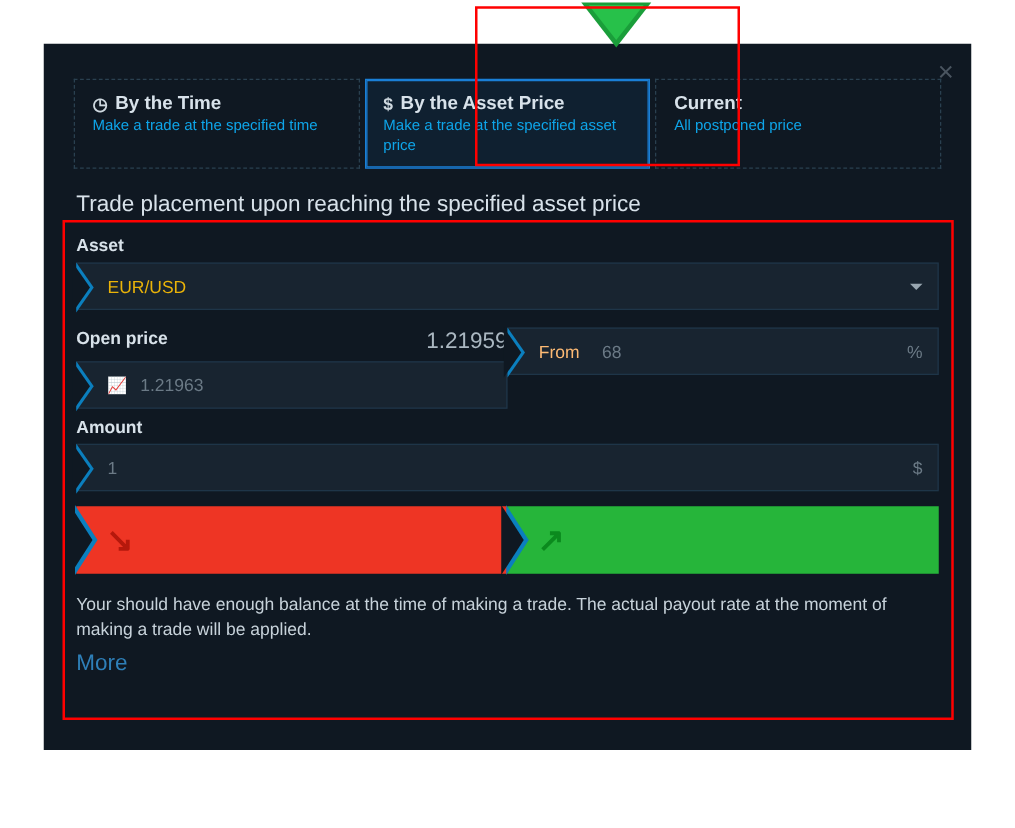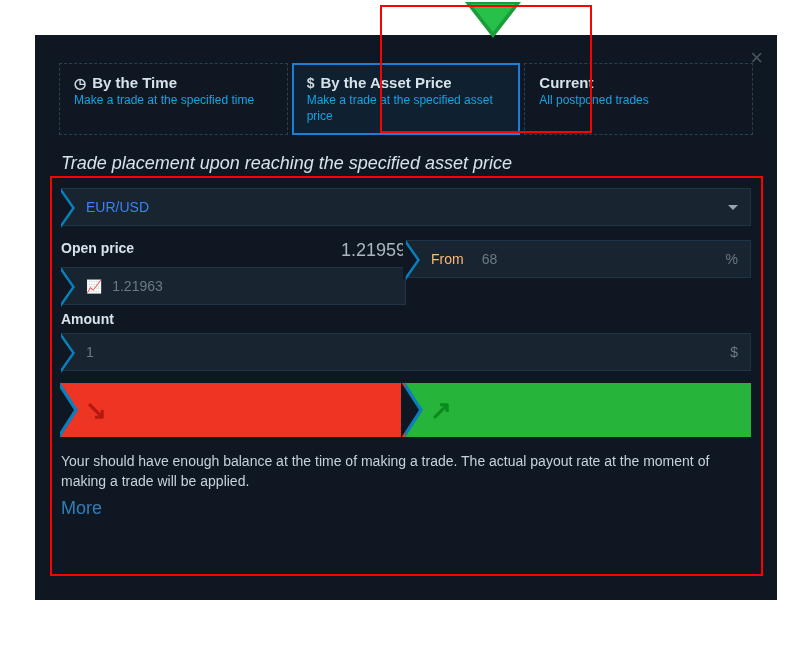--- a/index.html
+++ b/index.html
@@ -81,21 +81,20 @@
       color: #0ea5e9;
       font-size: 12px;
       line-height: 1.3;
     }
     .section-title {
       color: #d8e2ea;
       font-size: 18px;
       font-weight: 400;
       margin-bottom: 10px;
       padding-left: 2px;
-      font-style: italic;
     }
     .form-area {
       padding: 4px 2px;
     }
     .row {
       display: flex;
       margin-bottom: 2px;
     }
     .col { flex: 1; display: flex; flex-direction: column; }
     .label {
@@ -153,21 +152,21 @@
       height: 0;
       border-left: 5px solid transparent;
       border-right: 5px solid transparent;
       border-top: 5px solid #98a6b0;
     }
     .field .inline-icon {
       color: #6b7a86;
       margin-right: 10px;
       font-size: 13px;
     }
-    .field.select { color: #3b82f6; }
+    .field.select { color: #eab308; }
     .prefix-from {
       color: #fdba74;
       margin-right: 18px;
     }
     .big-btn {
       flex: 1;
       height: 54px;
       position: relative;
       display: flex;
       align-items: center;
@@ -235,28 +234,29 @@
       <div class="tab-title">
         <span class="ticon">$</span>
         <span>By the Asset Price</span>
       </div>
       <div class="tab-desc">Make a trade at the specified asset price</div>
     </div>
     <div class="tab">
       <div class="tab-title">
         <span>Current</span>
       </div>
-      <div class="tab-desc">All postponed trades</div>
+      <div class="tab-desc">All postponed price</div>
     </div>
   </div>
 
   <div class="section-title">Trade placement upon reaching the specified asset price</div>
 
   <div class="form-area">
 
+    <div class="label">Asset</div>
     <div class="field select">
       <div class="chevron"></div>
       <span>EUR/USD</span>
       <span class="caret-down"></span>
     </div>
 
     <div class="row" style="margin-top:14px;">
       <div class="col">
         <div class="label">
           <span>Open price</span>

